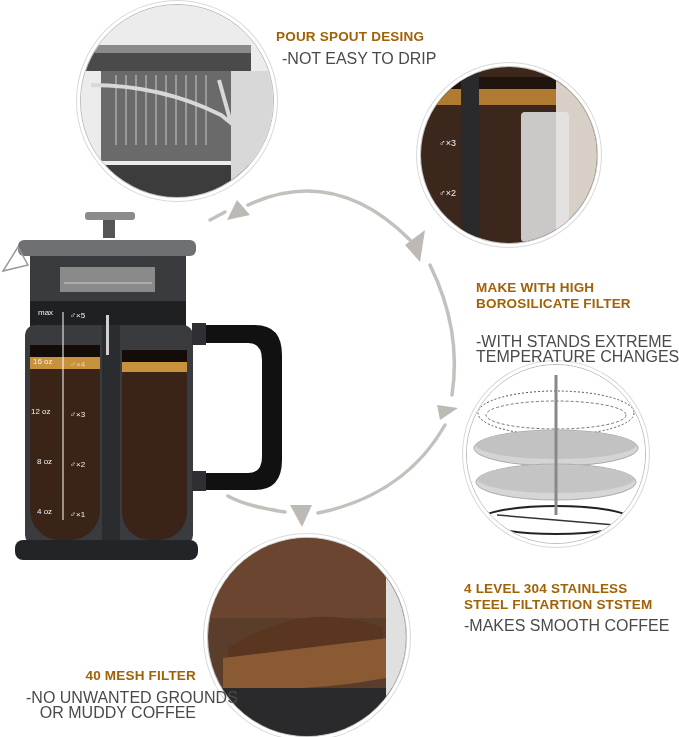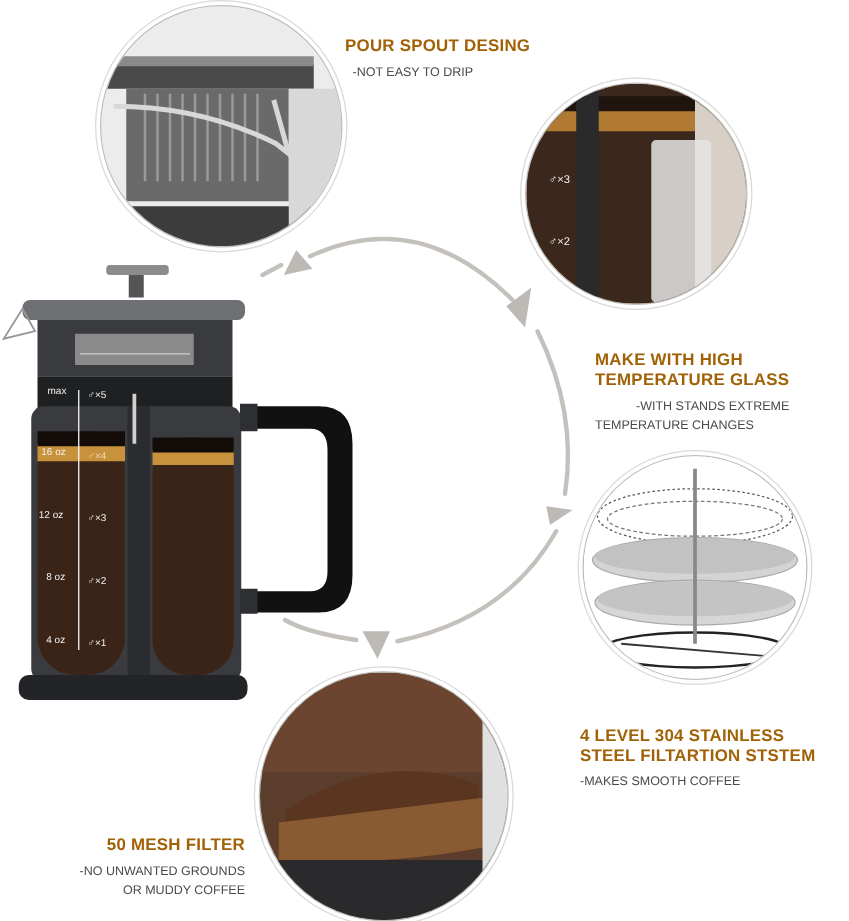--- a/index.html
+++ b/index.html
@@ -1,19 +1,19 @@
 <!DOCTYPE html>
 <html><head>
 <meta charset="utf-8">
 <style>
   html, body { margin:0; padding:0; background:#ffffff; }
   body { width:679px; height:737px; position:relative; overflow:hidden; font-family:"Liberation Sans", sans-serif; }
   .abs { position:absolute; }
   .title { font-weight:bold; color:#a16207; font-size:13.5px; line-height:16px; letter-spacing:0.2px; white-space:nowrap; }
-  .sub { color:#4a4a4a; font-size:10px; line-height:15px; white-space:nowrap; }
+  .sub { color:#4a4a4a; font-size:16px; line-height:15px; white-space:nowrap; }
   .circle { position:absolute; border-radius:50%; overflow:hidden; border:1.5px solid #bdbdbd; box-shadow:0 0 0 3px #ffffff, 0 0 0 4px #d9d9d9; background:#eee; }
   svg { display:block; }
   .ml { position:absolute; color:#f2f2f2; font-size:8px; line-height:9px; white-space:nowrap; }
 </style>
 </head>
 <body>
 
 <svg class="abs" style="left:0;top:0" width="679" height="737" viewBox="0 0 679 737">
   <g fill="none" stroke="#c4c1bd" stroke-width="3.5" stroke-linecap="round">
     <path d="M 210 220 L 225 212"></path>
@@ -143,28 +143,28 @@
   <span class="ml" style="left:70px;top:305px;">♂×1</span>
 </div>
 
 <div class="abs" style="left:276px;top:29px;">
   <div class="title">POUR SPOUT DESING</div>
   <div class="sub" style="margin-top:6px;margin-left:6px;">-NOT EASY TO DRIP</div>
 </div>
 
 <div class="abs" style="left:476px;top:280px;">
   <div class="title">MAKE WITH HIGH</div>
-  <div class="title">TEMPERATURE GLASS</div>
-  <div class="sub" style="margin-top:6px;text-align:right;">-WITH STANDS EXTREME</div>
+  <div class="title">BOROSILICATE FILTER</div>
+  <div class="sub" style="margin-top:22px;">-WITH STANDS EXTREME</div>
   <div class="sub">TEMPERATURE CHANGES</div>
 </div>
 
 <div class="abs" style="left:464px;top:581px;">
   <div class="title">4 LEVEL 304 STAINLESS</div>
   <div class="title">STEEL FILTARTION STSTEM</div>
   <div class="sub" style="margin-top:5px;">-MAKES SMOOTH COFFEE</div>
 </div>
 
 <div class="abs" style="left:26px;top:668px;width:170px;text-align:right;">
-  <div class="title">50 MESH FILTER</div>
+  <div class="title">40 MESH FILTER</div>
   <div class="sub" style="margin-top:6px;text-align:right;">-NO UNWANTED GROUNDS</div>
   <div class="sub">OR MUDDY COFFEE</div>
 </div>
 
 </body></html>

